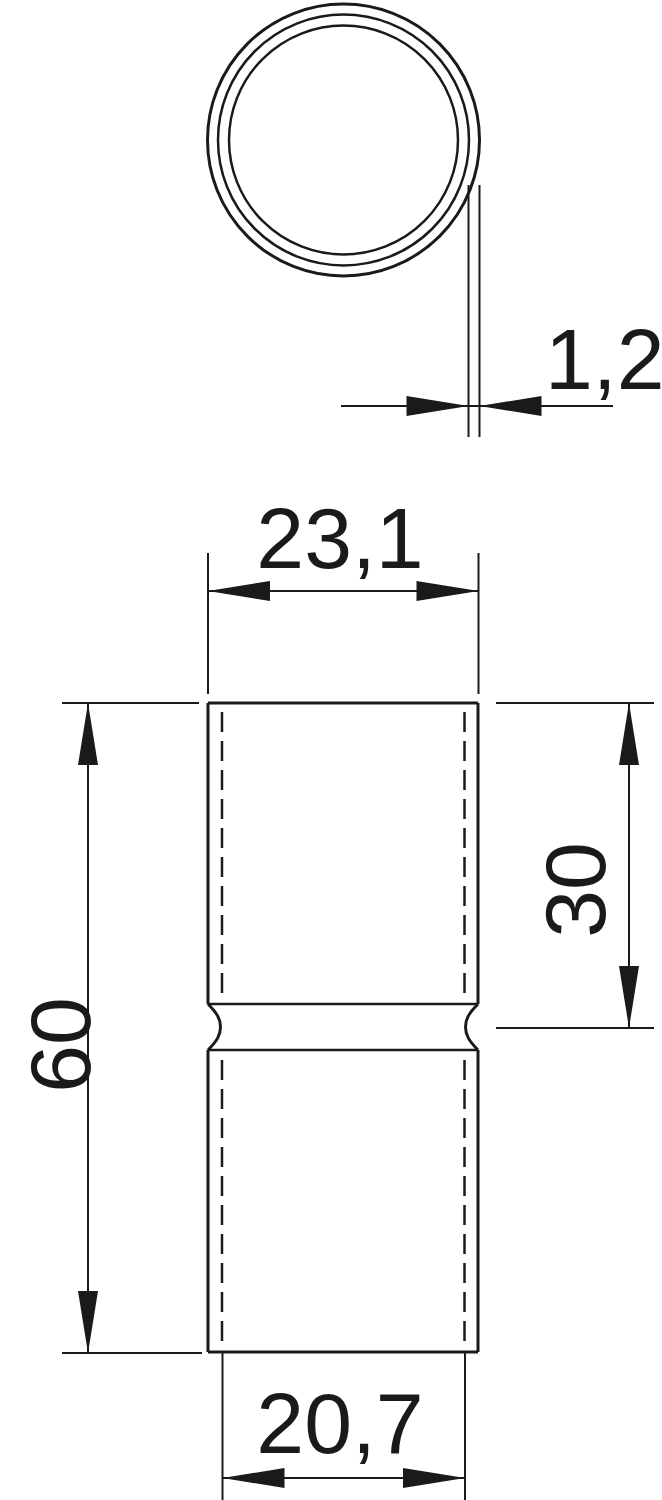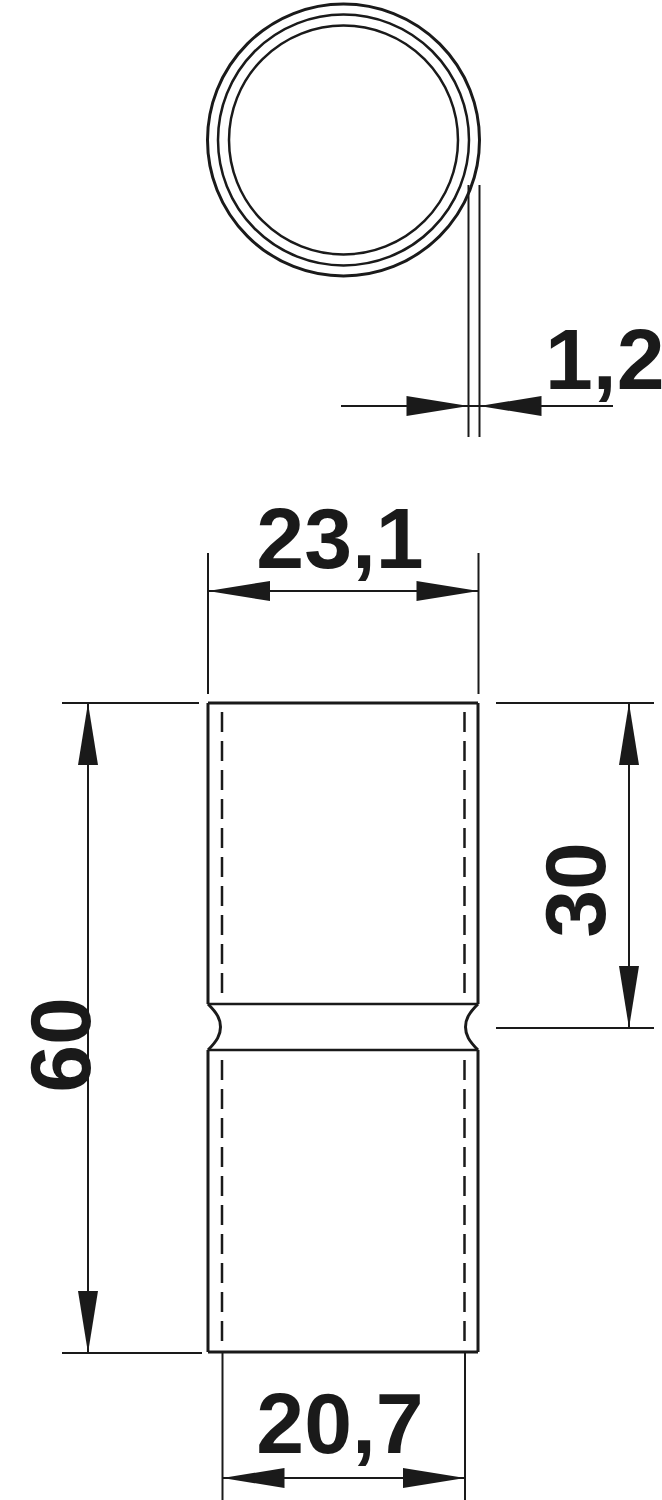--- a/index.html
+++ b/index.html
@@ -6,21 +6,20 @@
     margin: 0;
     padding: 0;
     background: #ffffff;
   }
   .stage {
     position: relative;
     width: 662px;
     height: 1500px;
     background: #ffffff;
     overflow: hidden;
-    font-weight: bold;
   }
   svg { display: block; }
   .outline {
     stroke: #1a1a1a;
     stroke-width: 3;
     fill: none;
     stroke-linecap: butt;
   }
   .med {
     stroke: #1a1a1a;

